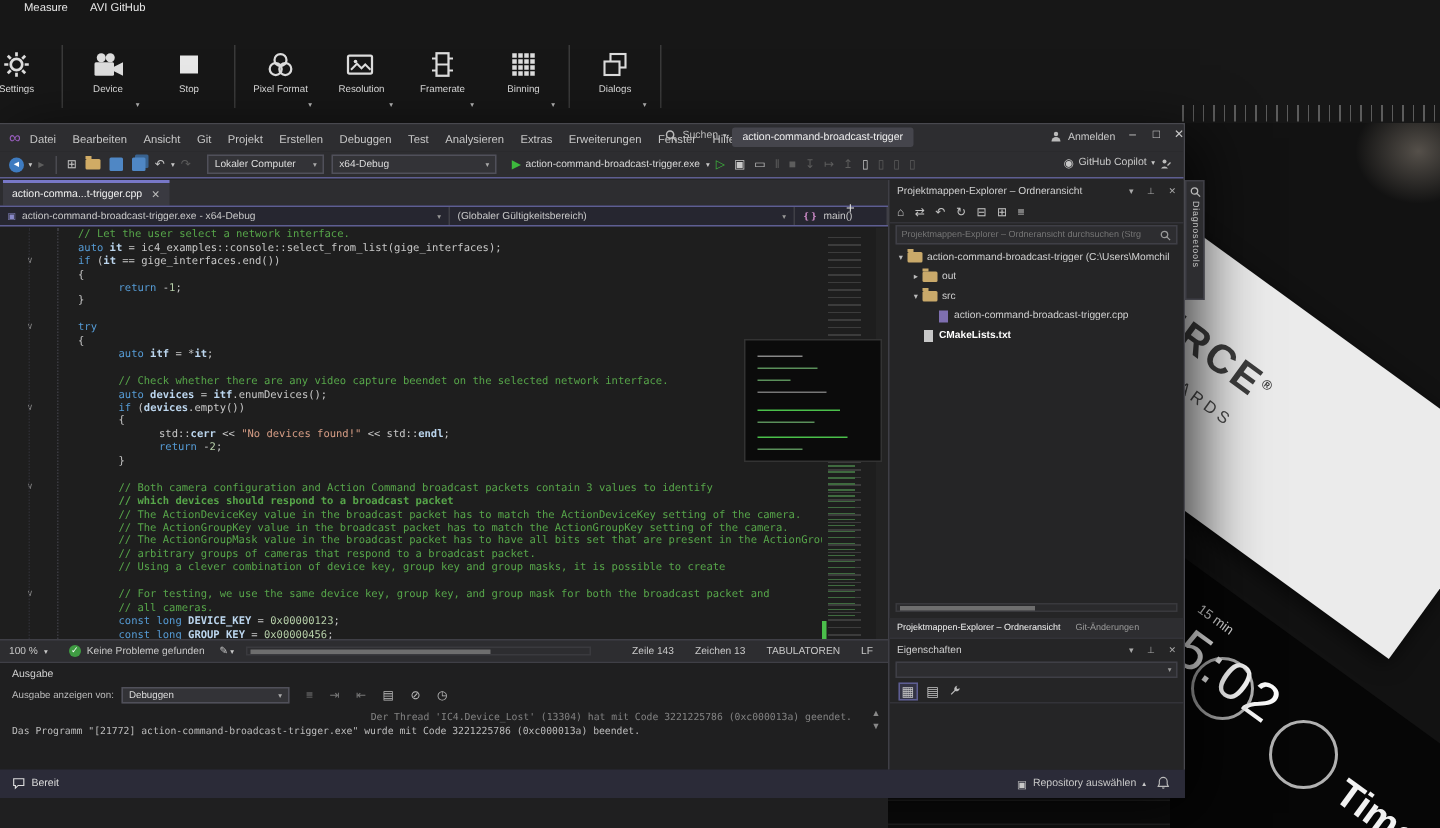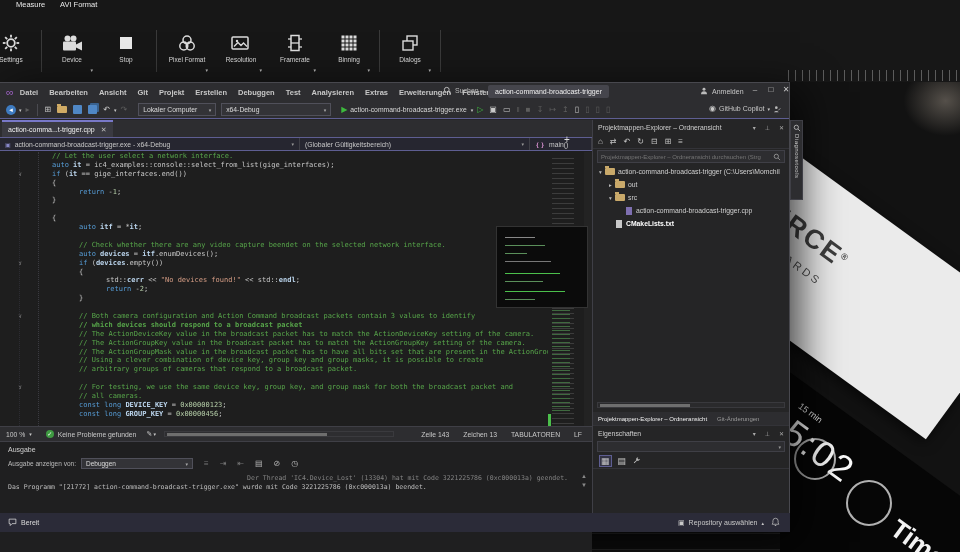--- a/index.html
+++ b/index.html
@@ -40,21 +40,21 @@
   #ring1{left:14px;top:356px;width:42px;height:42px;}
   #ring2{left:66px;top:398px;width:46px;height:46px;}
 
   
   #vs{left:0;top:82px;width:790px;height:450px;background:#252526;border:1px solid #48484e;border-left:none;
       box-shadow:10px 10px 40px rgba(0,0,0,.75);}
   
   #vs-title{position:absolute;left:0;top:0;width:100%;height:18px;background:#2d2d30;display:flex;align-items:center;}
   #vs-logo{font-size:11px;color:#9b5fc0;margin:0 6px 0 6px;line-height:18px;}
   #menus{display:flex;gap:11px;font-size:7.5px;color:#c8c8c8;}
-  #menus span{white-space:nowrap;font-weight:bold;}
+  #menus span{white-space:nowrap;}
   #search-box{position:absolute;left:443px;top:3px;display:flex;align-items:center;gap:3px;font-size:7px;color:#bbb;}
   #title-chip{position:absolute;left:488px;top:2px;height:13px;line-height:13px;padding:0 7px;background:#45454c;
       border-radius:2px;font-size:7px;color:#f0f0f0;white-space:nowrap;}
   #signin{position:absolute;left:700px;top:4px;display:flex;gap:4px;align-items:center;font-size:7px;color:#c8c8c8;}
   .wbtn{position:absolute;top:2px;font-size:8px;color:#c8c8c8;width:14px;text-align:center;}
   #btn-min{left:748px;} #btn-max{left:764px;} #btn-close{left:779px;}
   
   #vs-tools{position:absolute;left:0;top:18px;width:100%;height:18px;background:#2d2d30;border-bottom:1px solid #5e5e92;
       display:flex;align-items:center;font-size:8px;}
   .tbi{margin:0 3px;color:#c8c8c8;font-size:8px;line-height:16px;}
@@ -167,21 +167,21 @@
   .tab-dim{color:#9a9a9a;} .tab-on{color:#f2f2f2;}
   svg{display:block;}
 </style>
 </head>
 <body>
 
 <div id="screen" data-interactable="false">
 
   <div class="abs" id="bg-tabs" data-interactable="false">
     <span id="tab-measure" data-interactable="true">Measure</span>
-    <span id="tab-avi" data-interactable="true">AVI Format</span>
+    <span id="tab-avi" data-interactable="true">AVI GitHub</span>
   </div>
   <div class="abs" id="ribbon" data-interactable="false">
       <div class="rbtn" data-interactable="true">
         <span class="ricon" data-interactable="false">
           <svg width="20" height="20" viewBox="0 0 22 22">
             <circle cx="11" cy="11" r="4.2" fill="none" stroke="#ddd" stroke-width="2"></circle>
             <g stroke="#ddd" stroke-width="2">
               <line x1="11" y1="2" x2="11" y2="5"></line>
               <line x1="11" y1="17" x2="11" y2="20"></line>
               <line x1="2" y1="11" x2="5" y2="11"></line>
@@ -424,38 +424,39 @@
         </div>
       </div>
       <div id="code-pane" data-interactable="true">
           <div class="crow" data-interactable="true"><span class="cfold" data-interactable="false"></span><span class="cline" data-interactable="false" style="padding-left: 12px;"><span class="tk-com" data-interactable="false">// Let the user select a network interface.</span></span></div>
           <div class="crow" data-interactable="true"><span class="cfold" data-interactable="false"></span><span class="cline" data-interactable="false" style="padding-left: 12px;"><span class="tk-kw" data-interactable="false">auto</span><span class="tk-pl" data-interactable="false"> </span><span class="tk-var" data-interactable="false">it</span><span class="tk-pl" data-interactable="false"> = ic4_examples::console::select_from_list(gige_interfaces);</span></span></div>
           <div class="crow" data-interactable="true"><span class="cfold" data-interactable="true">∨</span><span class="cline" data-interactable="false" style="padding-left: 12px;"><span class="tk-kw" data-interactable="false">if</span><span class="tk-pl" data-interactable="false"> (</span><span class="tk-var" data-interactable="false">it</span><span class="tk-pl" data-interactable="false"> == gige_interfaces.end())</span></span></div>
           <div class="crow" data-interactable="true"><span class="cfold" data-interactable="false"></span><span class="cline" data-interactable="false" style="padding-left: 12px;"><span class="tk-pl" data-interactable="false">{</span></span></div>
           <div class="crow" data-interactable="true"><span class="cfold" data-interactable="false"></span><span class="cline" data-interactable="false" style="padding-left: 39px;"><span class="tk-kw" data-interactable="false">return</span><span class="tk-pl" data-interactable="false"> -</span><span class="tk-num" data-interactable="false">1</span><span class="tk-pl" data-interactable="false">;</span></span></div>
           <div class="crow" data-interactable="true"><span class="cfold" data-interactable="false"></span><span class="cline" data-interactable="false" style="padding-left: 12px;"><span class="tk-pl" data-interactable="false">}</span></span></div>
           <div class="crow" data-interactable="true"><span class="cfold" data-interactable="false"></span><span class="cline" data-interactable="false" style="padding-left: 0px;"></span></div>
+          <div class="crow" data-interactable="true"><span class="cfold" data-interactable="true">∨</span><span class="cline" data-interactable="false" style="padding-left: 12px;"><span class="tk-kw" data-interactable="false">try</span></span></div>
           <div class="crow" data-interactable="true"><span class="cfold" data-interactable="false"></span><span class="cline" data-interactable="false" style="padding-left: 12px;"><span class="tk-pl" data-interactable="false">{</span></span></div>
           <div class="crow" data-interactable="true"><span class="cfold" data-interactable="false"></span><span class="cline" data-interactable="false" style="padding-left: 39px;"><span class="tk-kw" data-interactable="false">auto</span><span class="tk-pl" data-interactable="false"> </span><span class="tk-var" data-interactable="false">itf</span><span class="tk-pl" data-interactable="false"> = *</span><span class="tk-var" data-interactable="false">it</span><span class="tk-pl" data-interactable="false">;</span></span></div>
           <div class="crow" data-interactable="true"><span class="cfold" data-interactable="false"></span><span class="cline" data-interactable="false" style="padding-left: 0px;"></span></div>
           <div class="crow" data-interactable="true"><span class="cfold" data-interactable="false"></span><span class="cline" data-interactable="false" style="padding-left: 39px;"><span class="tk-com" data-interactable="false">// Check whether there are any video capture beendet on the selected network interface.</span></span></div>
           <div class="crow" data-interactable="true"><span class="cfold" data-interactable="false"></span><span class="cline" data-interactable="false" style="padding-left: 39px;"><span class="tk-kw" data-interactable="false">auto</span><span class="tk-pl" data-interactable="false"> </span><span class="tk-var" data-interactable="false">devices</span><span class="tk-pl" data-interactable="false"> = </span><span class="tk-var" data-interactable="false">itf</span><span class="tk-pl" data-interactable="false">.enumDevices();</span></span></div>
           <div class="crow" data-interactable="true"><span class="cfold" data-interactable="true">∨</span><span class="cline" data-interactable="false" style="padding-left: 39px;"><span class="tk-kw" data-interactable="false">if</span><span class="tk-pl" data-interactable="false"> (</span><span class="tk-var" data-interactable="false">devices</span><span class="tk-pl" data-interactable="false">.empty())</span></span></div>
           <div class="crow" data-interactable="true"><span class="cfold" data-interactable="false"></span><span class="cline" data-interactable="false" style="padding-left: 39px;"><span class="tk-pl" data-interactable="false">{</span></span></div>
           <div class="crow" data-interactable="true"><span class="cfold" data-interactable="false"></span><span class="cline" data-interactable="false" style="padding-left: 66px;"><span class="tk-pl" data-interactable="false">std::</span><span class="tk-var" data-interactable="false">cerr</span><span class="tk-pl" data-interactable="false"> &lt;&lt; </span><span class="tk-str" data-interactable="false">"No devices found!"</span><span class="tk-pl" data-interactable="false"> &lt;&lt; std::</span><span class="tk-var" data-interactable="false">endl</span><span class="tk-pl" data-interactable="false">;</span></span></div>
           <div class="crow" data-interactable="true"><span class="cfold" data-interactable="false"></span><span class="cline" data-interactable="false" style="padding-left: 66px;"><span class="tk-kw" data-interactable="false">return</span><span class="tk-pl" data-interactable="false"> -</span><span class="tk-num" data-interactable="false">2</span><span class="tk-pl" data-interactable="false">;</span></span></div>
           <div class="crow" data-interactable="true"><span class="cfold" data-interactable="false"></span><span class="cline" data-interactable="false" style="padding-left: 39px;"><span class="tk-pl" data-interactable="false">}</span></span></div>
           <div class="crow" data-interactable="true"><span class="cfold" data-interactable="false"></span><span class="cline" data-interactable="false" style="padding-left: 0px;"></span></div>
           <div class="crow" data-interactable="true"><span class="cfold" data-interactable="true">∨</span><span class="cline" data-interactable="false" style="padding-left: 39px;"><span class="tk-com" data-interactable="false">// Both camera configuration and Action Command broadcast packets contain 3 values to identify</span></span></div>
           <div class="crow" data-interactable="true"><span class="cfold" data-interactable="false"></span><span class="cline" data-interactable="false" style="padding-left: 39px; font-weight: bold;"><span class="tk-com" data-interactable="false">// which devices should respond to a broadcast packet</span></span></div>
           <div class="crow" data-interactable="true"><span class="cfold" data-interactable="false"></span><span class="cline" data-interactable="false" style="padding-left: 39px;"><span class="tk-com" data-interactable="false">// The ActionDeviceKey value in the broadcast packet has to match the ActionDeviceKey setting of the camera.</span></span></div>
           <div class="crow" data-interactable="true"><span class="cfold" data-interactable="false"></span><span class="cline" data-interactable="false" style="padding-left: 39px;"><span class="tk-com" data-interactable="false">// The ActionGroupKey value in the broadcast packet has to match the ActionGroupKey setting of the camera.</span></span></div>
           <div class="crow" data-interactable="true"><span class="cfold" data-interactable="false"></span><span class="cline" data-interactable="false" style="padding-left: 39px;"><span class="tk-com" data-interactable="false">// The ActionGroupMask value in the broadcast packet has to have all bits set that are present in the ActionGroupMask</span></span></div>
+          <div class="crow" data-interactable="true"><span class="cfold" data-interactable="false"></span><span class="cline" data-interactable="false" style="padding-left: 39px;"><span class="tk-com" data-interactable="false">// arbitrary groups of cameras that respond to a broadcast packet.</span></span></div>
           <div class="crow" data-interactable="true"><span class="cfold" data-interactable="false"></span><span class="cline" data-interactable="false" style="padding-left: 39px;"><span class="tk-com" data-interactable="false">// Using a clever combination of device key, group key and group masks, it is possible to create</span></span></div>
-          <div class="crow" data-interactable="true"><span class="cfold" data-interactable="false"></span><span class="cline" data-interactable="false" style="padding-left: 39px;"><span class="tk-com" data-interactable="false">// arbitrary groups of cameras that respond to a broadcast packet.</span></span></div>
           <div class="crow" data-interactable="true"><span class="cfold" data-interactable="false"></span><span class="cline" data-interactable="false" style="padding-left: 0px;"></span></div>
           <div class="crow" data-interactable="true"><span class="cfold" data-interactable="true">∨</span><span class="cline" data-interactable="false" style="padding-left: 39px;"><span class="tk-com" data-interactable="false">// For testing, we use the same device key, group key, and group mask for both the broadcast packet and</span></span></div>
           <div class="crow" data-interactable="true"><span class="cfold" data-interactable="false"></span><span class="cline" data-interactable="false" style="padding-left: 39px;"><span class="tk-com" data-interactable="false">// all cameras.</span></span></div>
           <div class="crow" data-interactable="true"><span class="cfold" data-interactable="false"></span><span class="cline" data-interactable="false" style="padding-left: 39px;"><span class="tk-kw" data-interactable="false">const</span><span class="tk-pl" data-interactable="false"> </span><span class="tk-kw" data-interactable="false">long</span><span class="tk-pl" data-interactable="false"> </span><span class="tk-var" data-interactable="false">DEVICE_KEY</span><span class="tk-pl" data-interactable="false"> = </span><span class="tk-num" data-interactable="false">0x00000123</span><span class="tk-pl" data-interactable="false">;</span></span></div>
           <div class="crow" data-interactable="true"><span class="cfold" data-interactable="false"></span><span class="cline" data-interactable="false" style="padding-left: 39px;"><span class="tk-kw" data-interactable="false">const</span><span class="tk-pl" data-interactable="false"> </span><span class="tk-kw" data-interactable="false">long</span><span class="tk-pl" data-interactable="false"> </span><span class="tk-var" data-interactable="false">GROUP_KEY</span><span class="tk-pl" data-interactable="false"> = </span><span class="tk-num" data-interactable="false">0x00000456</span><span class="tk-pl" data-interactable="false">;</span></span></div>
         </div>
       <div id="minimap" data-interactable="true">
         <div class="greens" data-interactable="false"></div>
         <div id="mm-marker" data-interactable="false"></div>
       </div>

